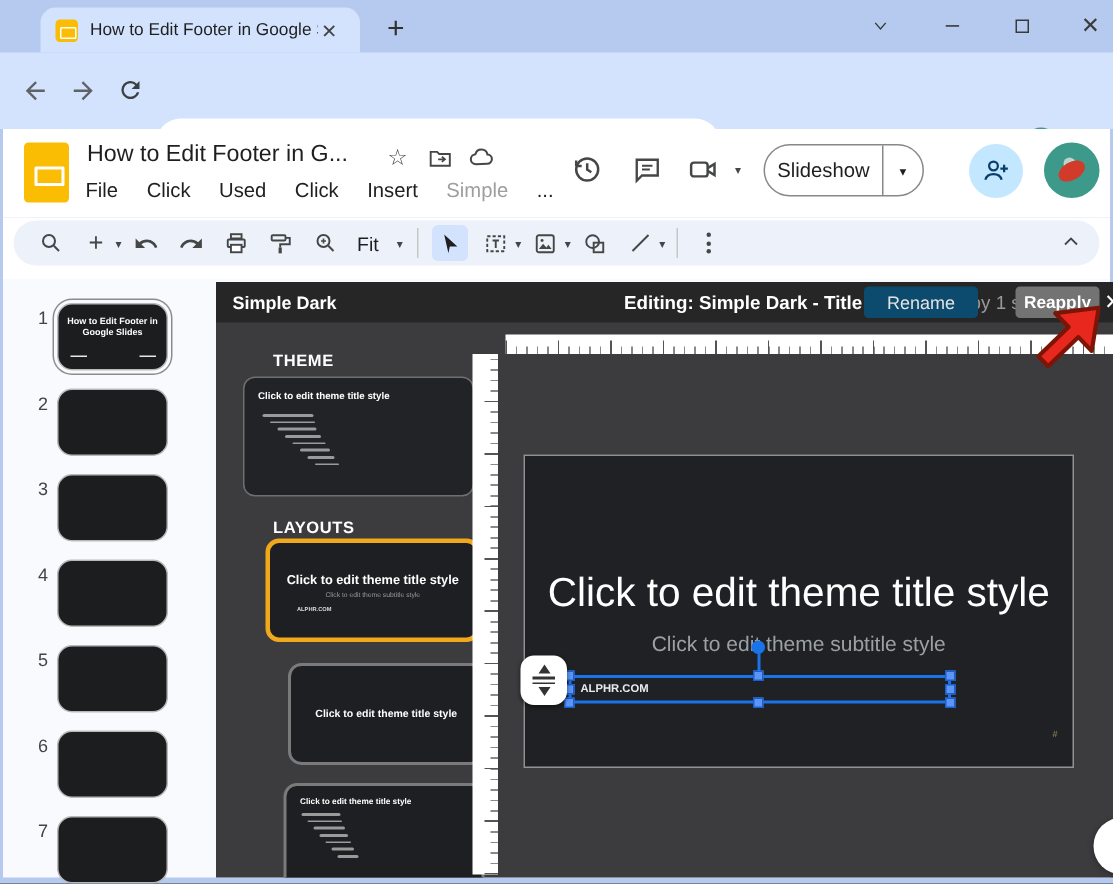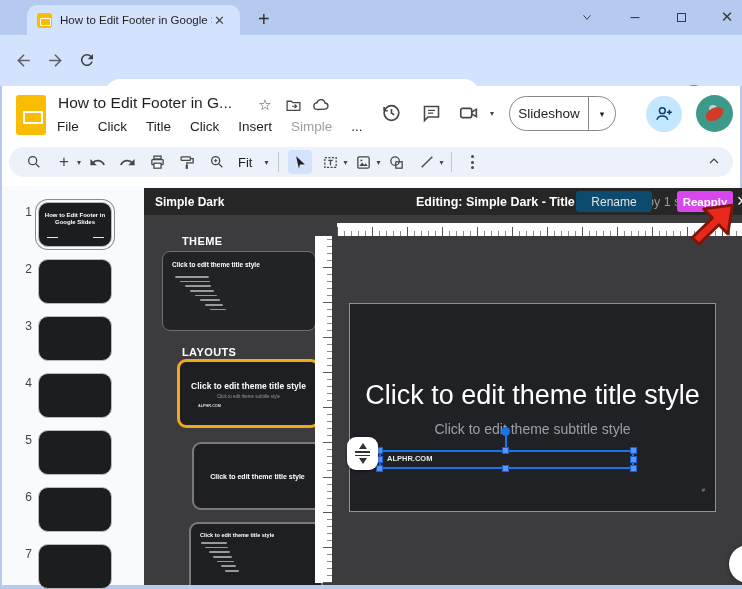--- a/index.html
+++ b/index.html
@@ -81,21 +81,21 @@
 
   
   .editor { position:absolute; left:128px; top:2px; width:610px; height:397px; background:#3c3c3e; overflow:hidden;margin-left:14px; }
   .themebar { position:absolute; left:0; top:0; width:100%; height:27px; background:#262626; display:flex; align-items:center; }
   .tb-name { position:absolute; left:11px; font-size:12px; color:#fff; font-weight:bold; }
   .tb-center { position:absolute; left:272px; font-size:12.5px; white-space:nowrap; }
   .tb-center .b { color:#fff; font-weight:bold; }
   .tb-center .g { color:#9a9a9a; }
   .btn-rename { position:absolute; left:432px; top:3px; width:76px; height:21px; background:#0c4a6e; color:#e3e3e3;
                 font-size:12px; border:none; border-radius:3px; }
-  .btn-reapply { position:absolute; left:533px; top:3px; width:56px; height:21px; background:#d946ef; color:#fff;
+  .btn-reapply { position:absolute; left:533px; top:3px; width:56px; height:21px; background:#737373; color:#fff;
                  font-size:11.5px; font-weight:bold; border:none; border-radius:3px; }
   .tb-close { position:absolute; left:589px; top:4px; width:18px; height:18px; color:#fff; font-size:14px;
               display:flex; align-items:center; justify-content:center; }
   .tb-frag { position:absolute; right:0; top:3px; width:5px; height:21px; background:#1a73e8; border-left:1px solid #cfe0ff; }
 
   
   .hruler { position:absolute; left:193px; top:35px; width:407px; height:13px; background:#fff;
     background-image:
       repeating-linear-gradient(90deg, #555 0 1px, transparent 1px 35px),
       repeating-linear-gradient(90deg, #8a8a8a 0 1px, transparent 1px 7px);
@@ -247,21 +247,21 @@
       </svg>
   </div>
   <div class="doc-ic" style="left:309px">
     <svg width="18" height="18" viewBox="0 0 24 24">
         <path d="M7 18a4.5 4.5 0 0 1-.4-8.98A5.5 5.5 0 0 1 17.3 9.3 4 4 0 0 1 17 17.5z" fill="none" stroke="#454746" stroke-width="1.8"></path>
       </svg>
   </div>
   <div class="menus">
     <span>File</span>
     <span>Click</span>
-    <span>Title</span>
+    <span>Used</span>
     <span>Click</span>
     <span>Insert</span>
     <span class="gray">Simple</span>
     <span>...</span>
   </div>
   <div class="hdr-ic" style="left:374px">
     <svg width="22" height="22" viewBox="0 0 24 24">
         <circle cx="12.5" cy="12" r="8" fill="none" stroke="#454746" stroke-width="1.8"></circle>
         <path d="M12.5 7.5V12l3 2" fill="none" stroke="#454746" stroke-width="1.8"></path>
         <path d="M4.5 9.5v-4M4.5 9.5h4" fill="none" stroke="#454746" stroke-width="1.8"></path>

